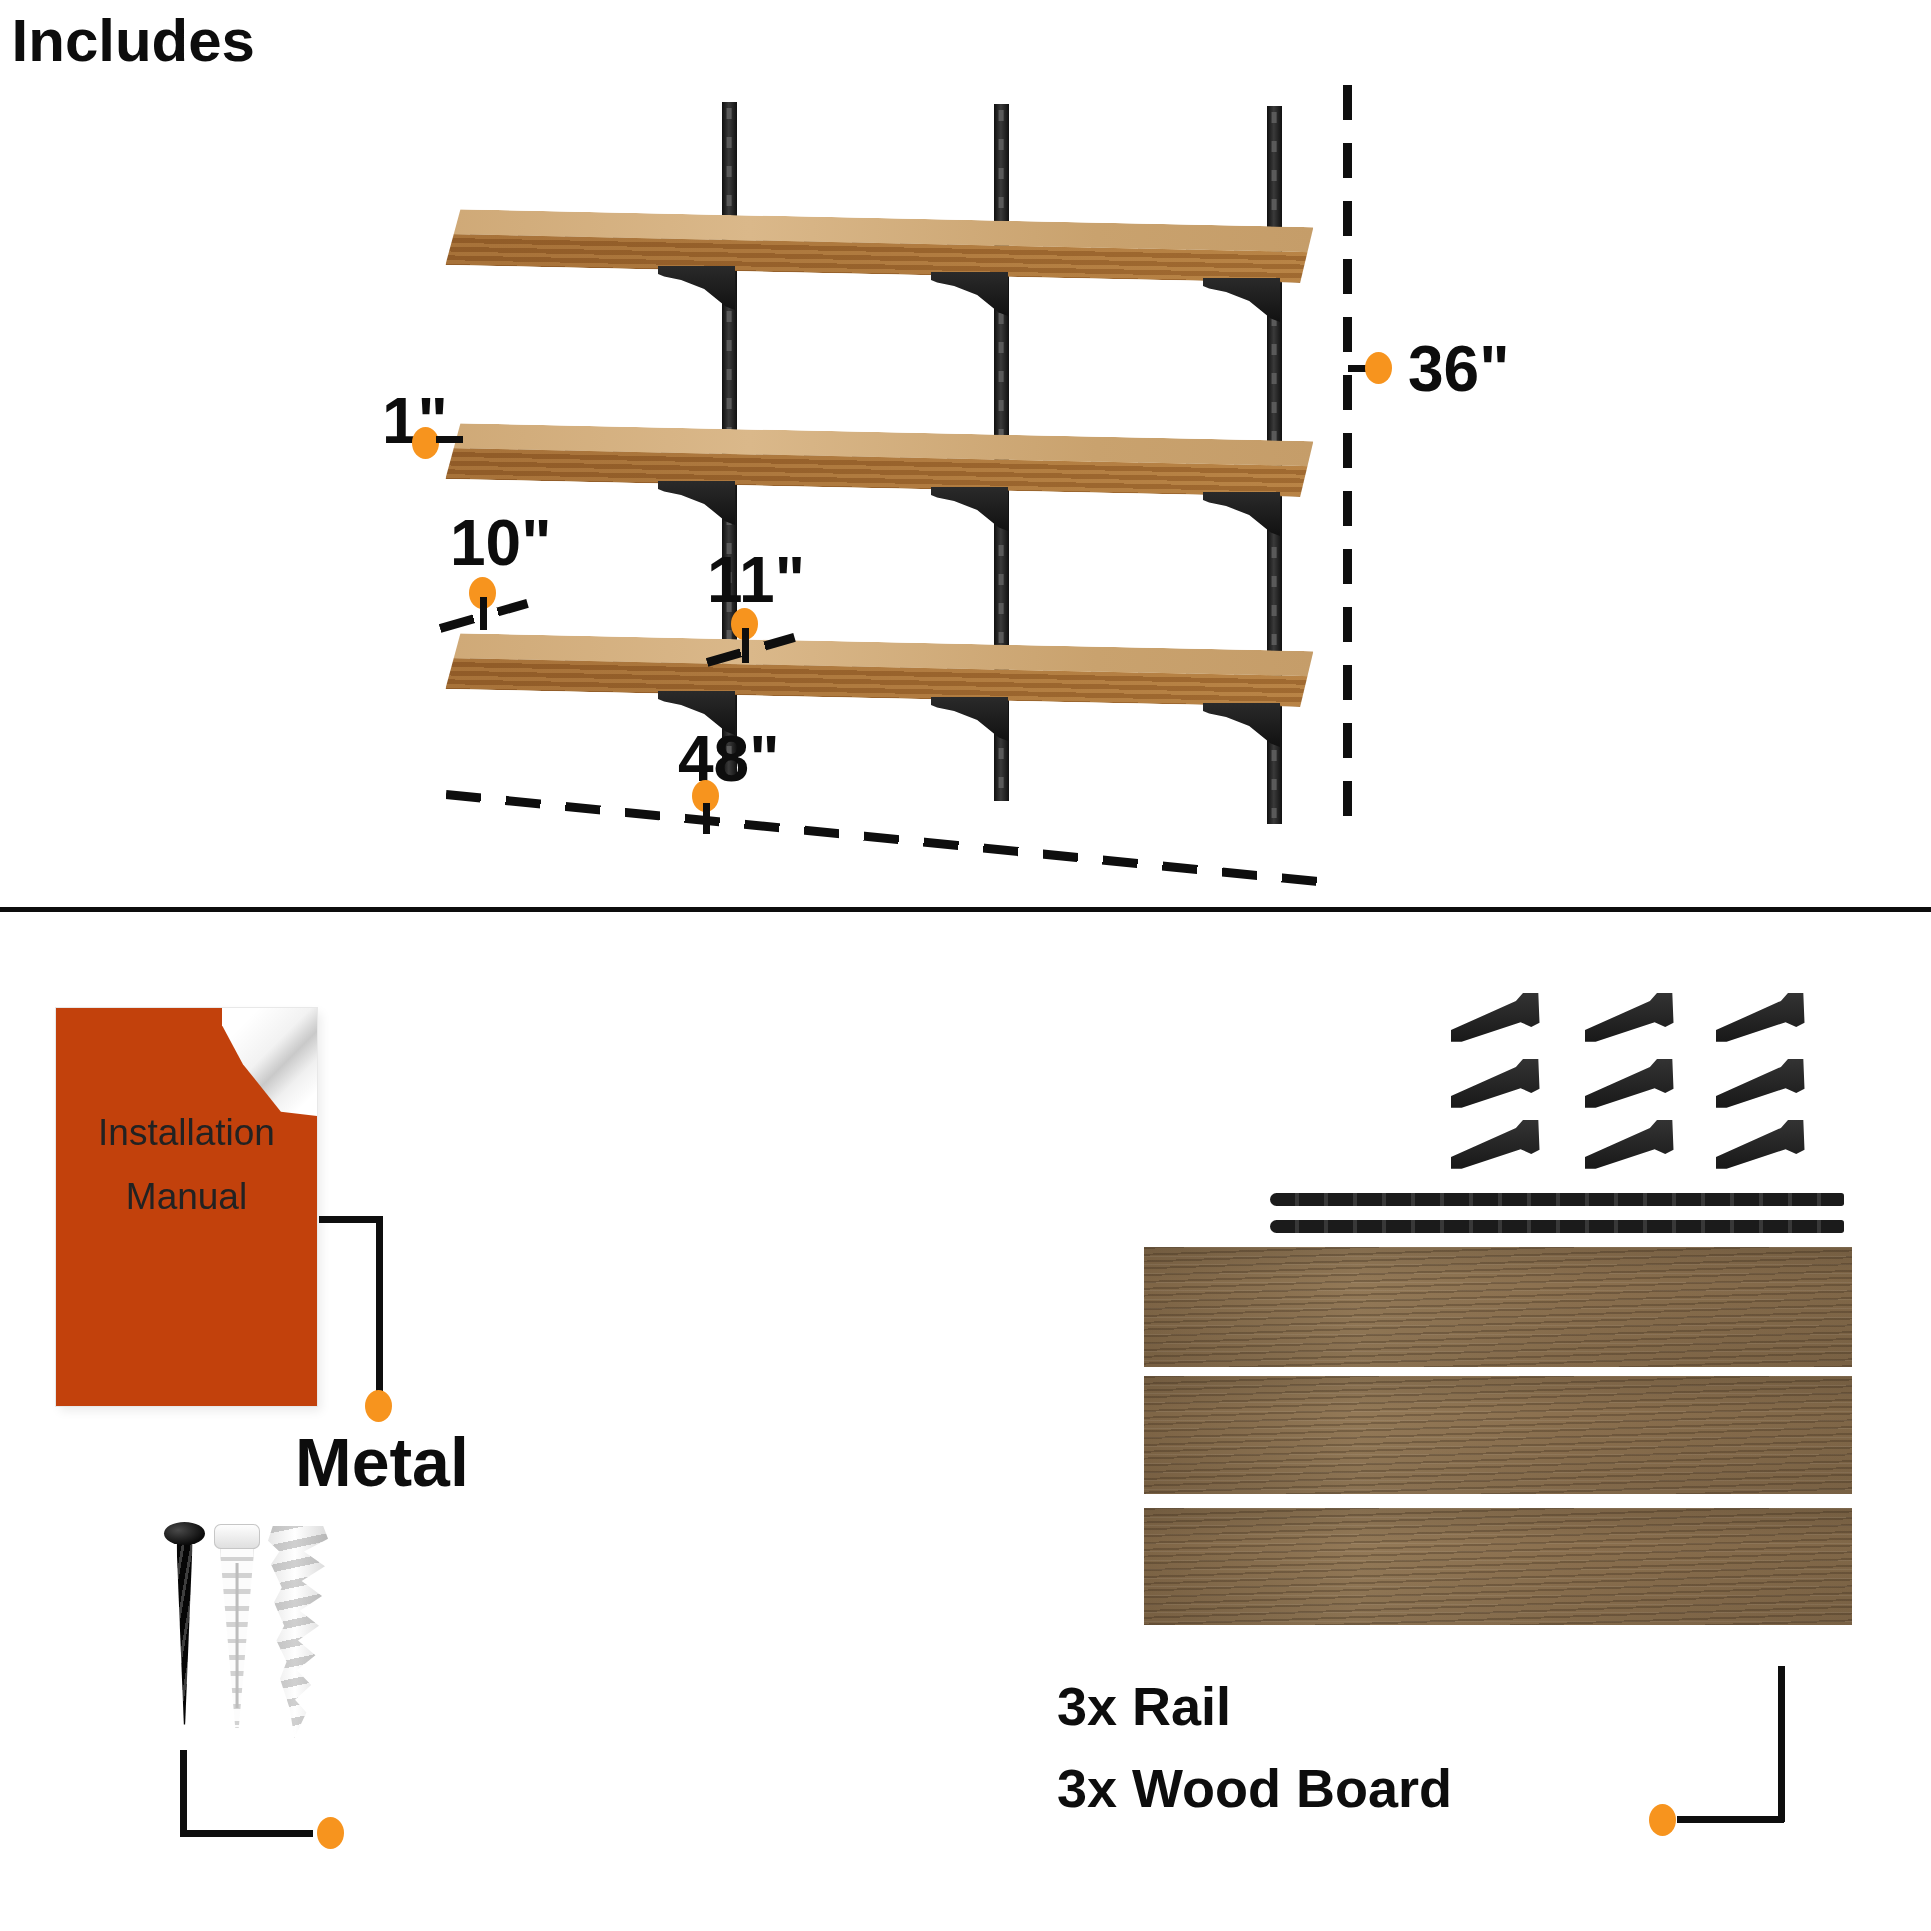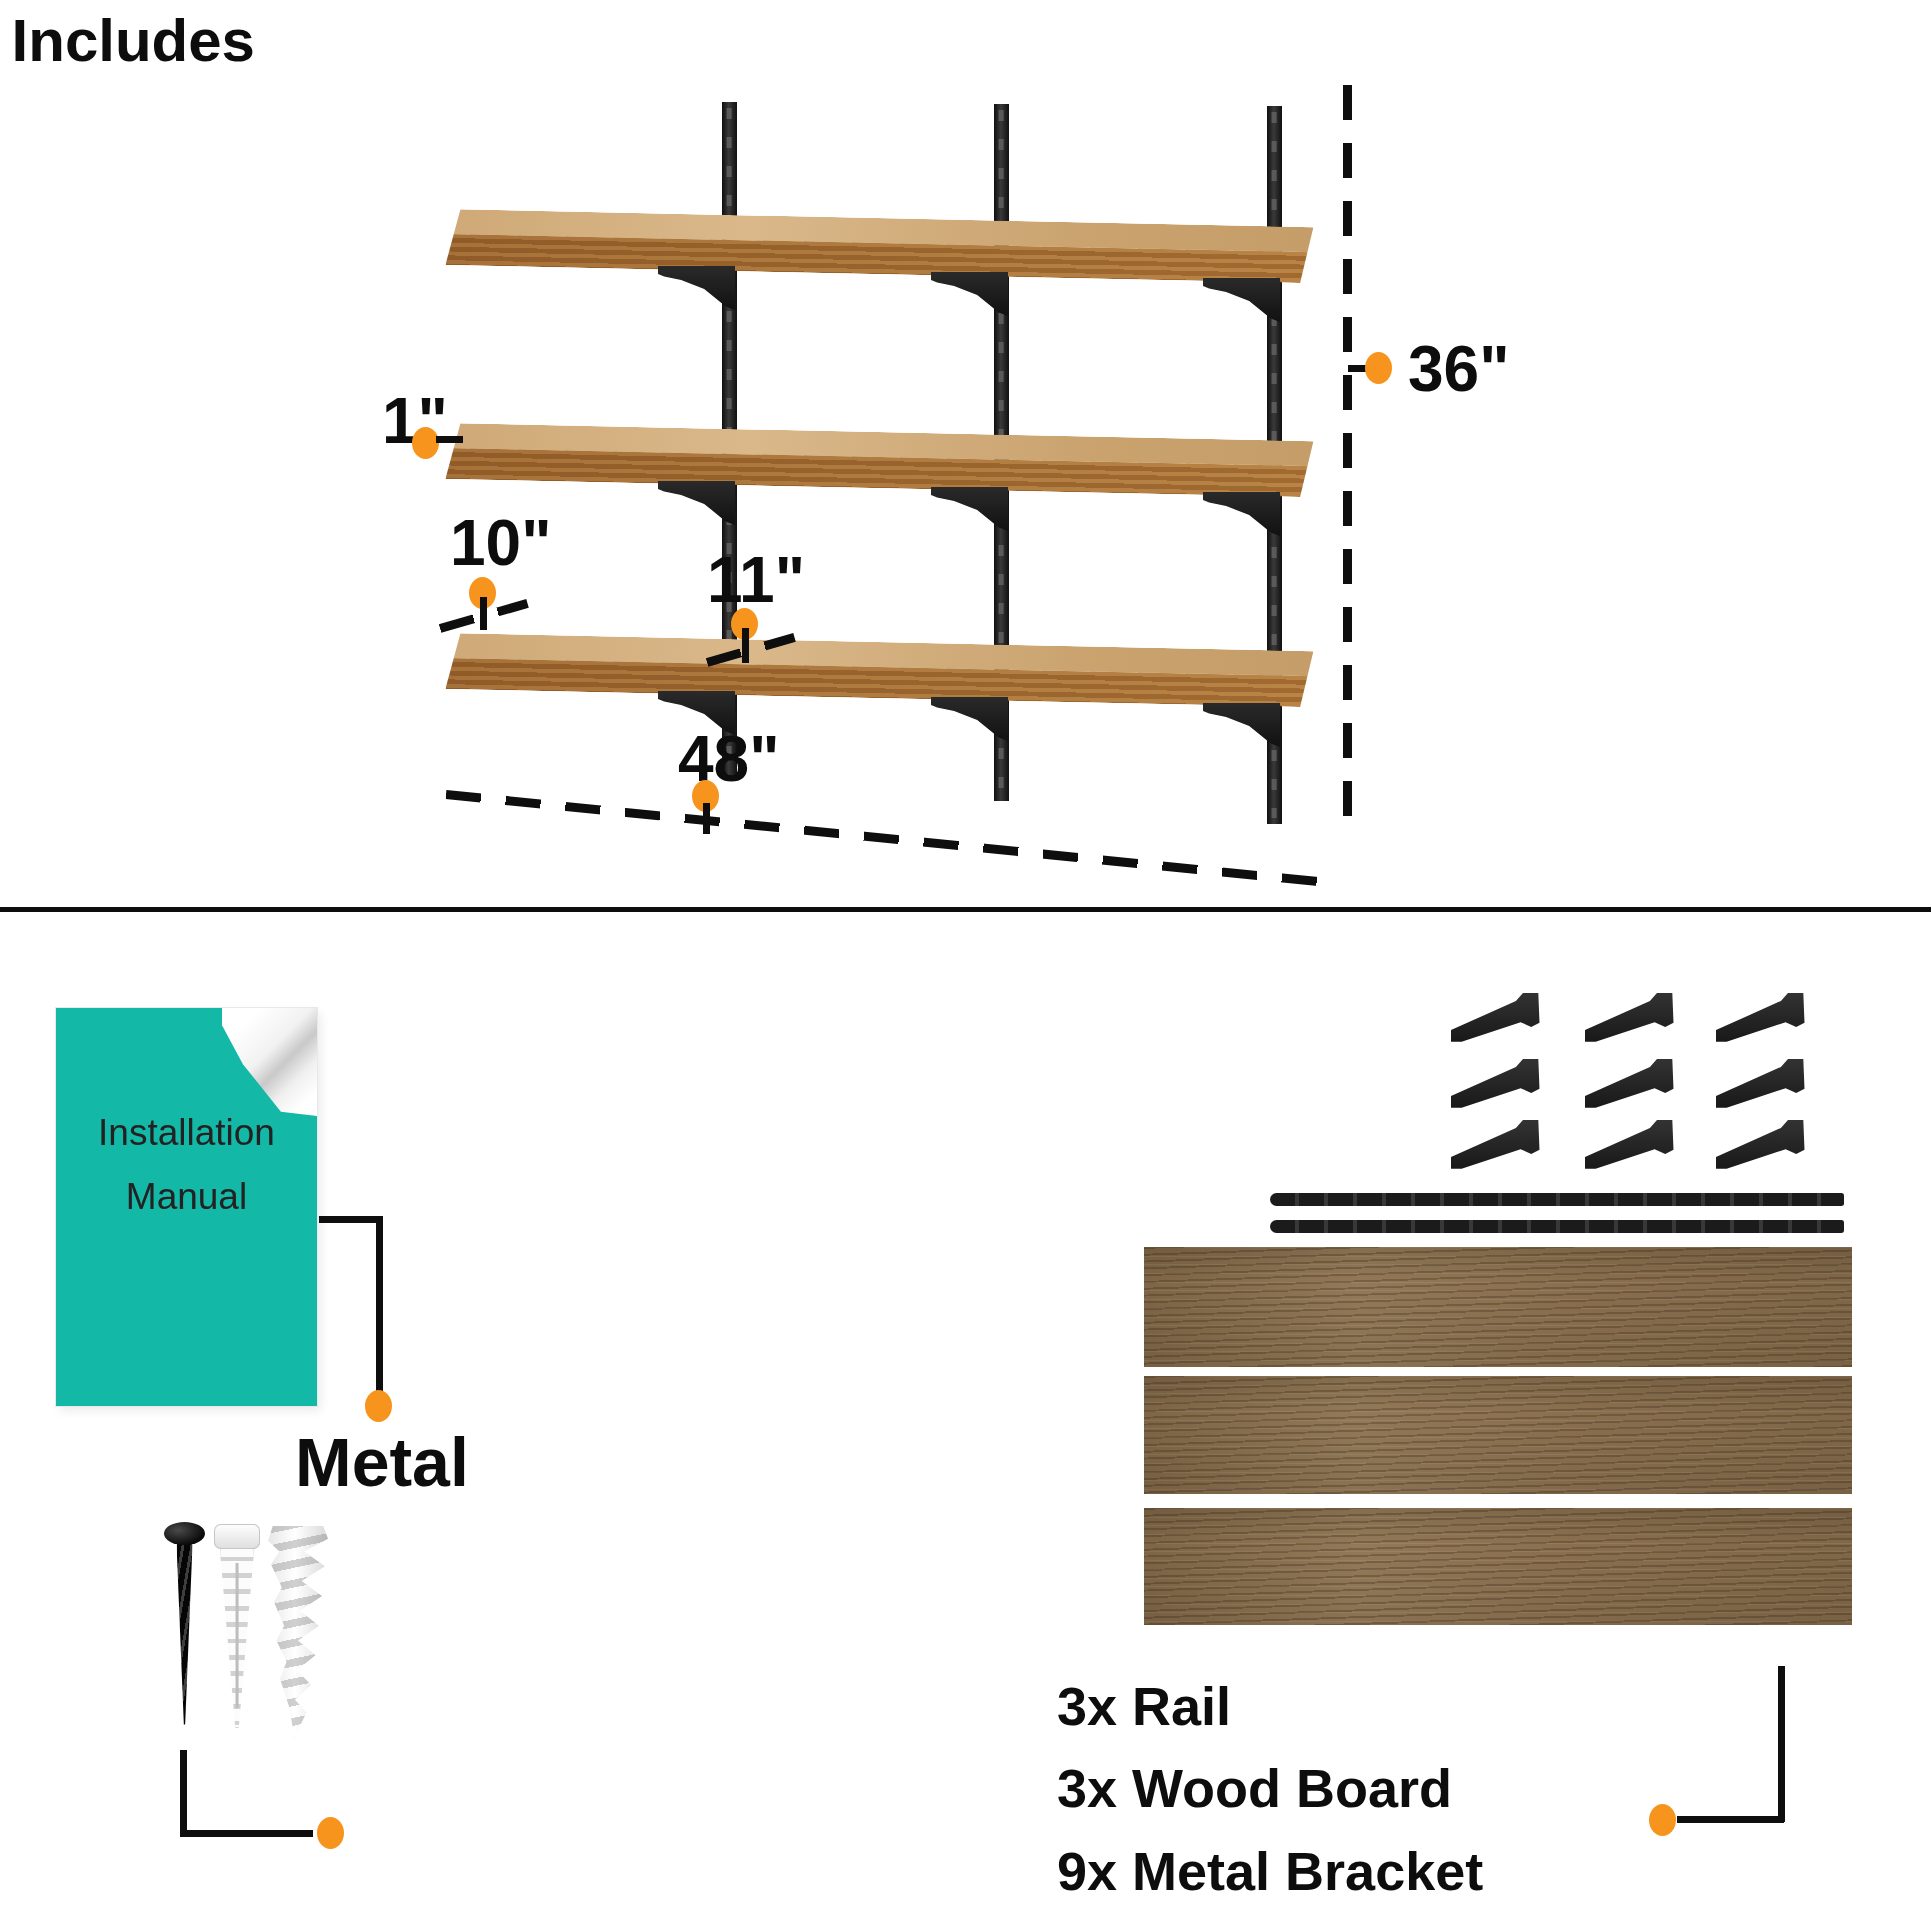--- a/index.html
+++ b/index.html
@@ -28,21 +28,21 @@
   .dash-h{position:absolute;height:8.7px;background:repeating-linear-gradient(90deg,#0e0e0e 0 35px,transparent 35px 60px);}
   .dash-v{position:absolute;width:8.7px;background:repeating-linear-gradient(180deg,#0e0e0e 0 35px,transparent 35px 58px);}
   .lead{position:absolute;background:#0e0e0e;}
   .dot{position:absolute;width:27px;height:32px;border-radius:50%;}
   .dim-num{position:absolute;font-size:64px;font-weight:600;color:#0d0d0d;}
 
   
   .divider{position:absolute;left:0;top:907px;width:1931px;height:4.8px;background:#0d0d0d;}
 
   
-  .sheet{position:absolute;left:56px;top:1008px;width:261px;height:398px;background:#14b8a6;
+  .sheet{position:absolute;left:56px;top:1008px;width:261px;height:398px;background:#c2410c;
          box-shadow:0 0 0 1px #e8e8e8,3.9px 4.8px 9.7px rgba(0,0,0,0.08);}
   .sheet .curl{position:absolute;right:0;top:0;width:95px;height:108px;z-index:3;
          background:linear-gradient(135deg,#ffffff 18%,#f2f2f2 44%,#c9c9c9 58%,#f0f0f0 72%,#ffffff 88%);
          clip-path:polygon(0 0,100% 0,100% 100%,62% 96%,22% 52%,0 16%);}
   .manual-text{position:absolute;left:0;width:261px;text-align:center;font-size:37px;color:#222;z-index:2;}
 
   
   .screw{position:absolute;left:164px;top:1522px;width:41px;height:209px;}
   .screw .head{position:absolute;left:0;top:0;width:41px;height:23px;border-radius:50%;
          background:radial-gradient(ellipse at 35% 35%,#4a4a4a,#0b0b0b 70%);}
@@ -187,16 +187,15 @@
 
   <div class="board" style="top:1247px;height:120px;"></div>
   <div class="board" style="top:1376px;height:118px;"></div>
   <div class="board" style="top:1508px;height:117px;"></div>
 
   <div class="lead" style="left:1778px;top:1666px;width:6.8px;height:156px;"></div>
   <div class="lead" style="left:1677px;top:1816px;width:107px;height:6.8px;"></div>
   <div class="dot" style="left:1649px;top:1804px;background:#F7941E;"></div>
   <div class="pkg-label" style="left:1057px;top:1675px;">3x Rail</div>
   <div class="pkg-label" style="left:1057px;top:1757px;">3x Wood Board</div>
-  <div class="pkg-label" style="left:1057px;top:1840px;">9x Metal Bracket</div>
 
 </div>
 
 
 </body></html>

